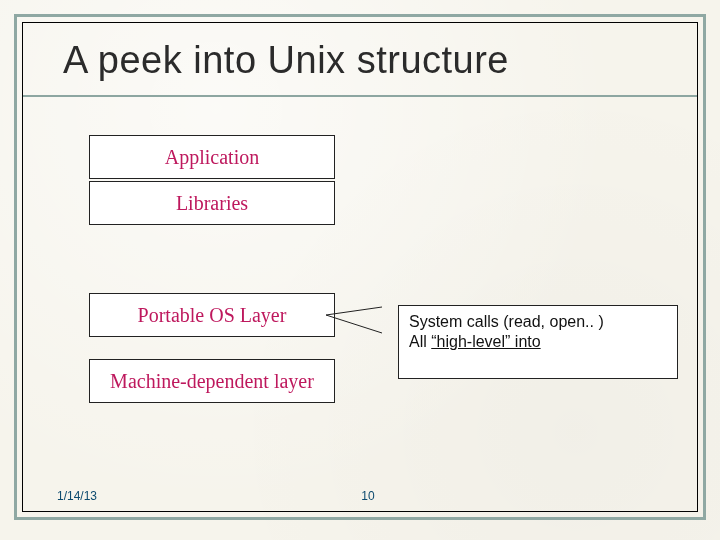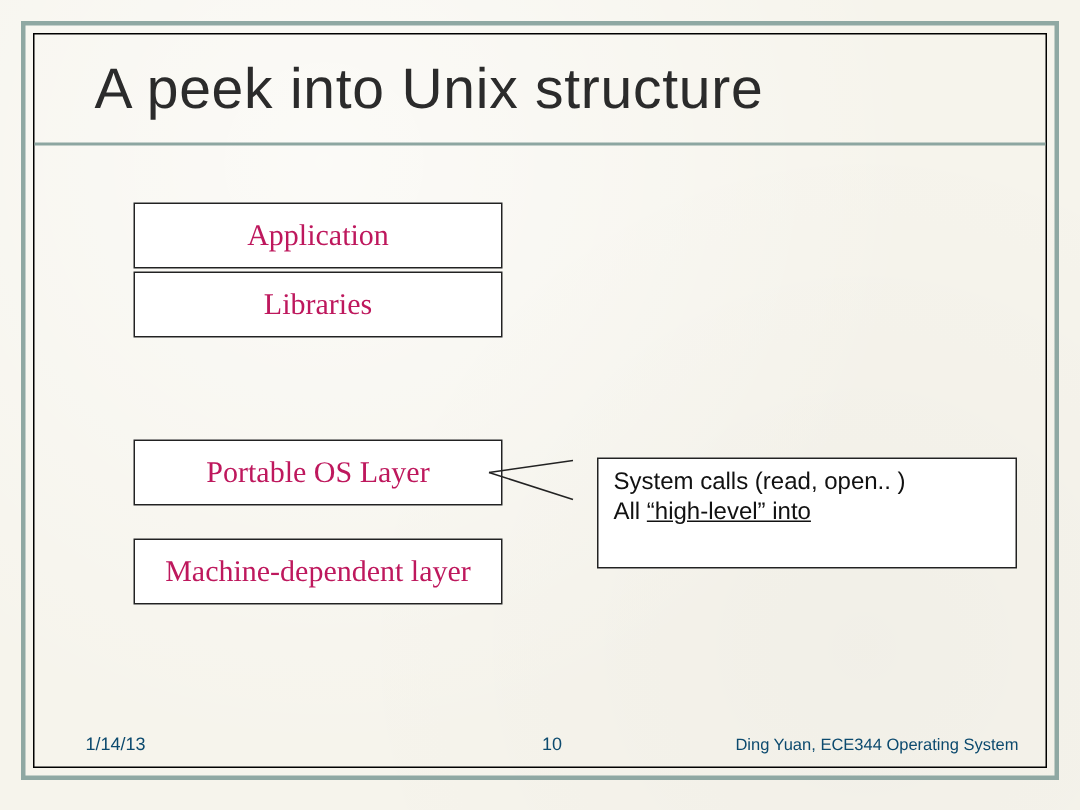--- a/index.html
+++ b/index.html
@@ -117,17 +117,16 @@
     <div class="callout">
       <div>System calls (read, open.. )</div>
       <div>
         <span>All </span><span class="u">“high-level” into</span>
       </div>
     </div>
 
     <div class="footer">
       <span class="date">1/14/13</span>
       <span class="page">10</span>
-      <span class="credit">Ding Yuan, ECE344 Operating System</span>
     </div>
 
   </div>
 </div>
 
 </body></html>

